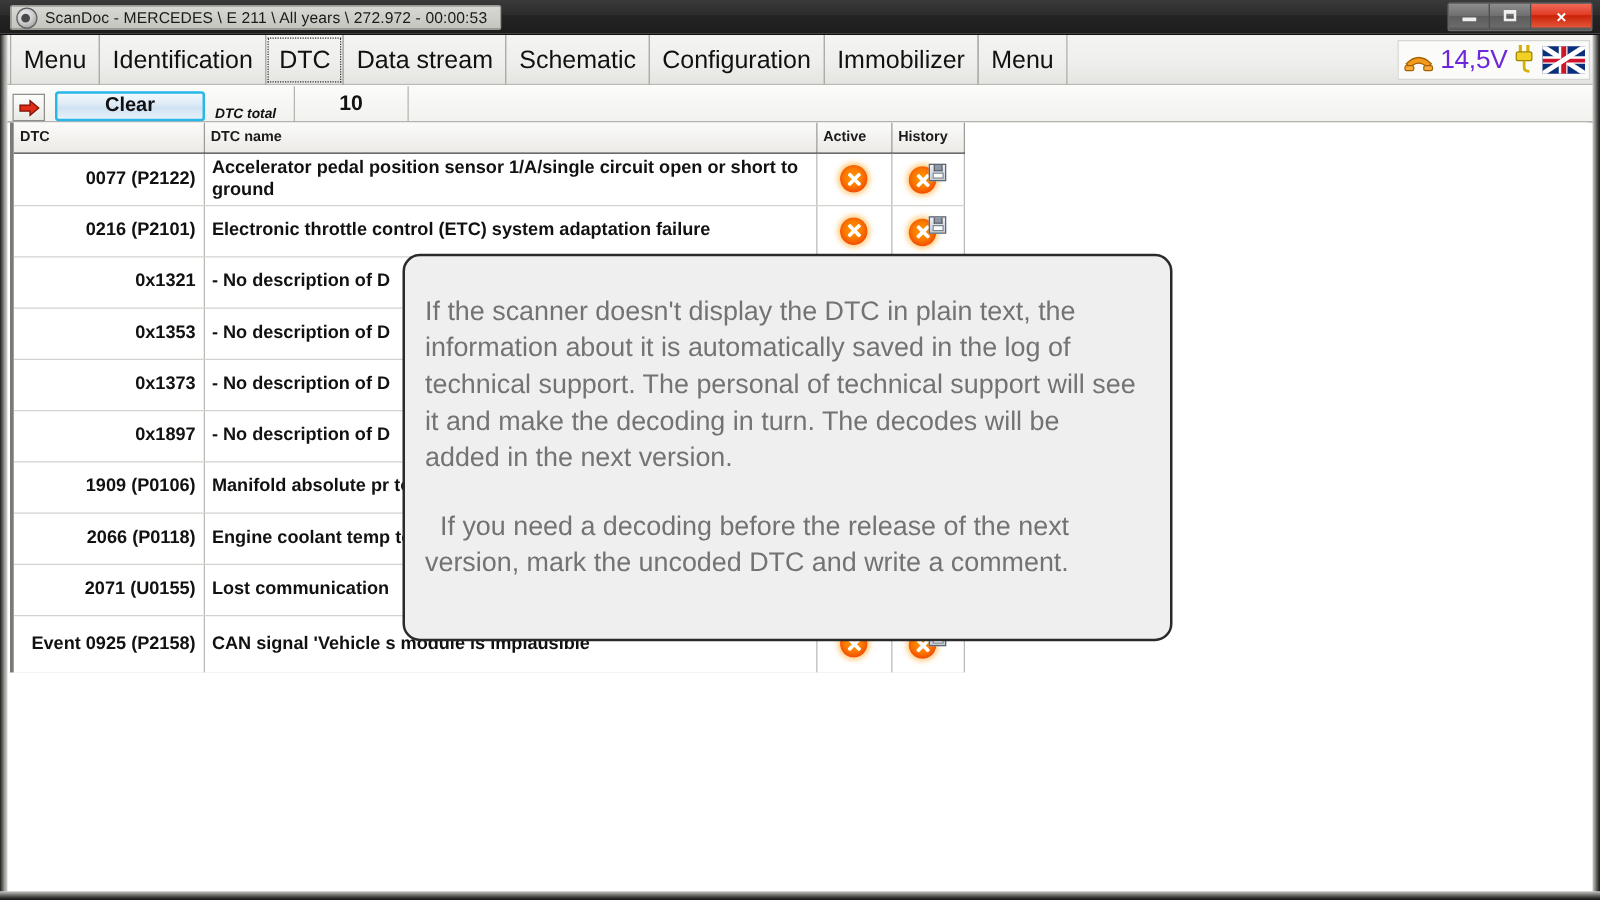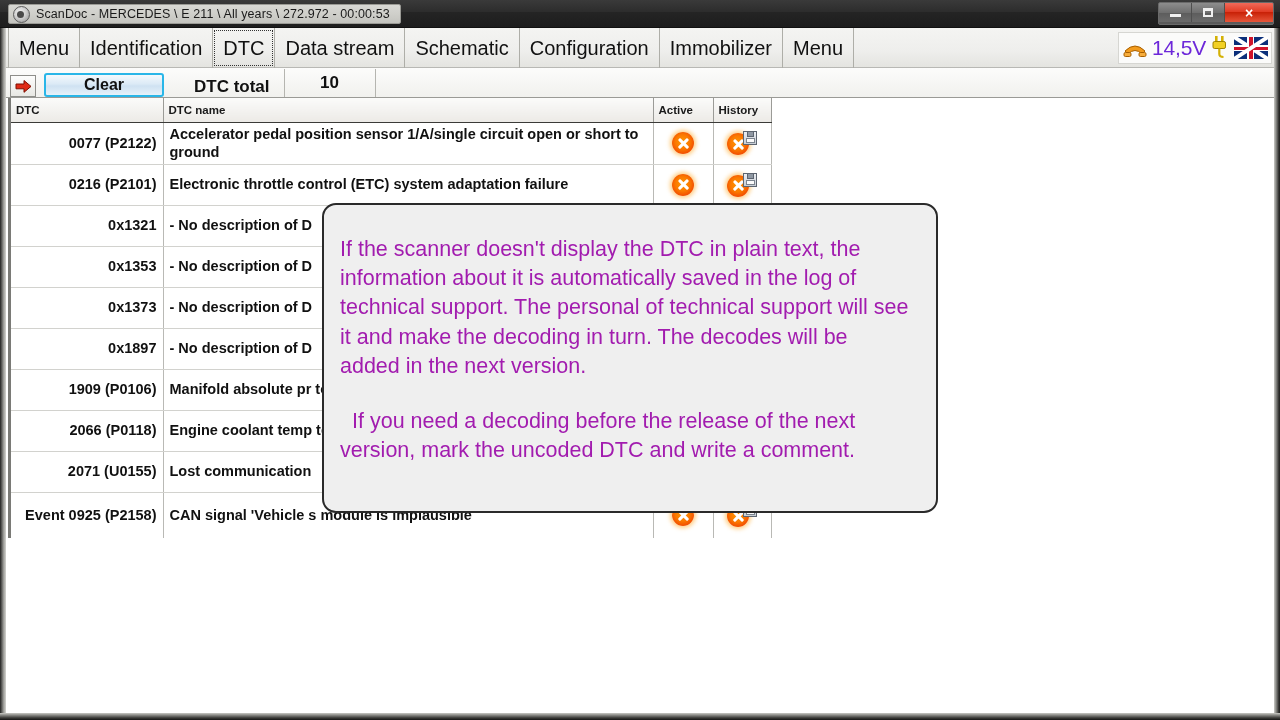--- a/index.html
+++ b/index.html
@@ -192,24 +192,25 @@
     display: flex; align-items: center; justify-content: center;
     font-size: 16px; font-weight: bold;
     color: #111;
     background: linear-gradient(to bottom, #f3f9fd 0%, #dceaf6 45%, #cfe2f2 55%, #e6f1fa 100%);
     border: 2px solid #29b6e8;
     border-radius: 3px;
     box-sizing: border-box;
     flex: 0 0 auto;
   }
   #dtc-total-label {
-    margin-left: 30px;
-    font-size: 17px; font-weight: bold;
+    margin-left: 8px;
+    font-size: 11px; font-weight: bold;
     color: #111;
     flex: 0 0 auto;
+    font-style: italic;
   }
   #dtc-total-value {
     margin-left: 14px;
     width: 92px; height: 28px;
     display: flex; align-items: center; justify-content: center;
     font-size: 17px; font-weight: bold;
     color: #111;
     border-left: 1px solid #b5b5b0;
     border-right: 1px solid #b5b5b0;
     box-sizing: border-box;
@@ -308,21 +309,21 @@
   #tooltip {
     position: absolute;
     left: 322px; top: 203px;
     width: 616px; height: 310px;
     background: #efefef;
     border: 2px solid #2a2a2a;
     border-radius: 14px;
     box-sizing: border-box;
     padding: 30px 24px 20px 16px;
     font-size: 21.5px;
-    color: #a21caf;
+    color: #737373;
     line-height: 1.36;
   }
   #tooltip p { margin: 0; }
   #tooltip p.second { margin-top: 26px; text-indent: 12px; }
 
   
   #empty-pane {
     position: absolute;
     left: 8px; top: 538px;
     width: 1262px; height: 174px;

